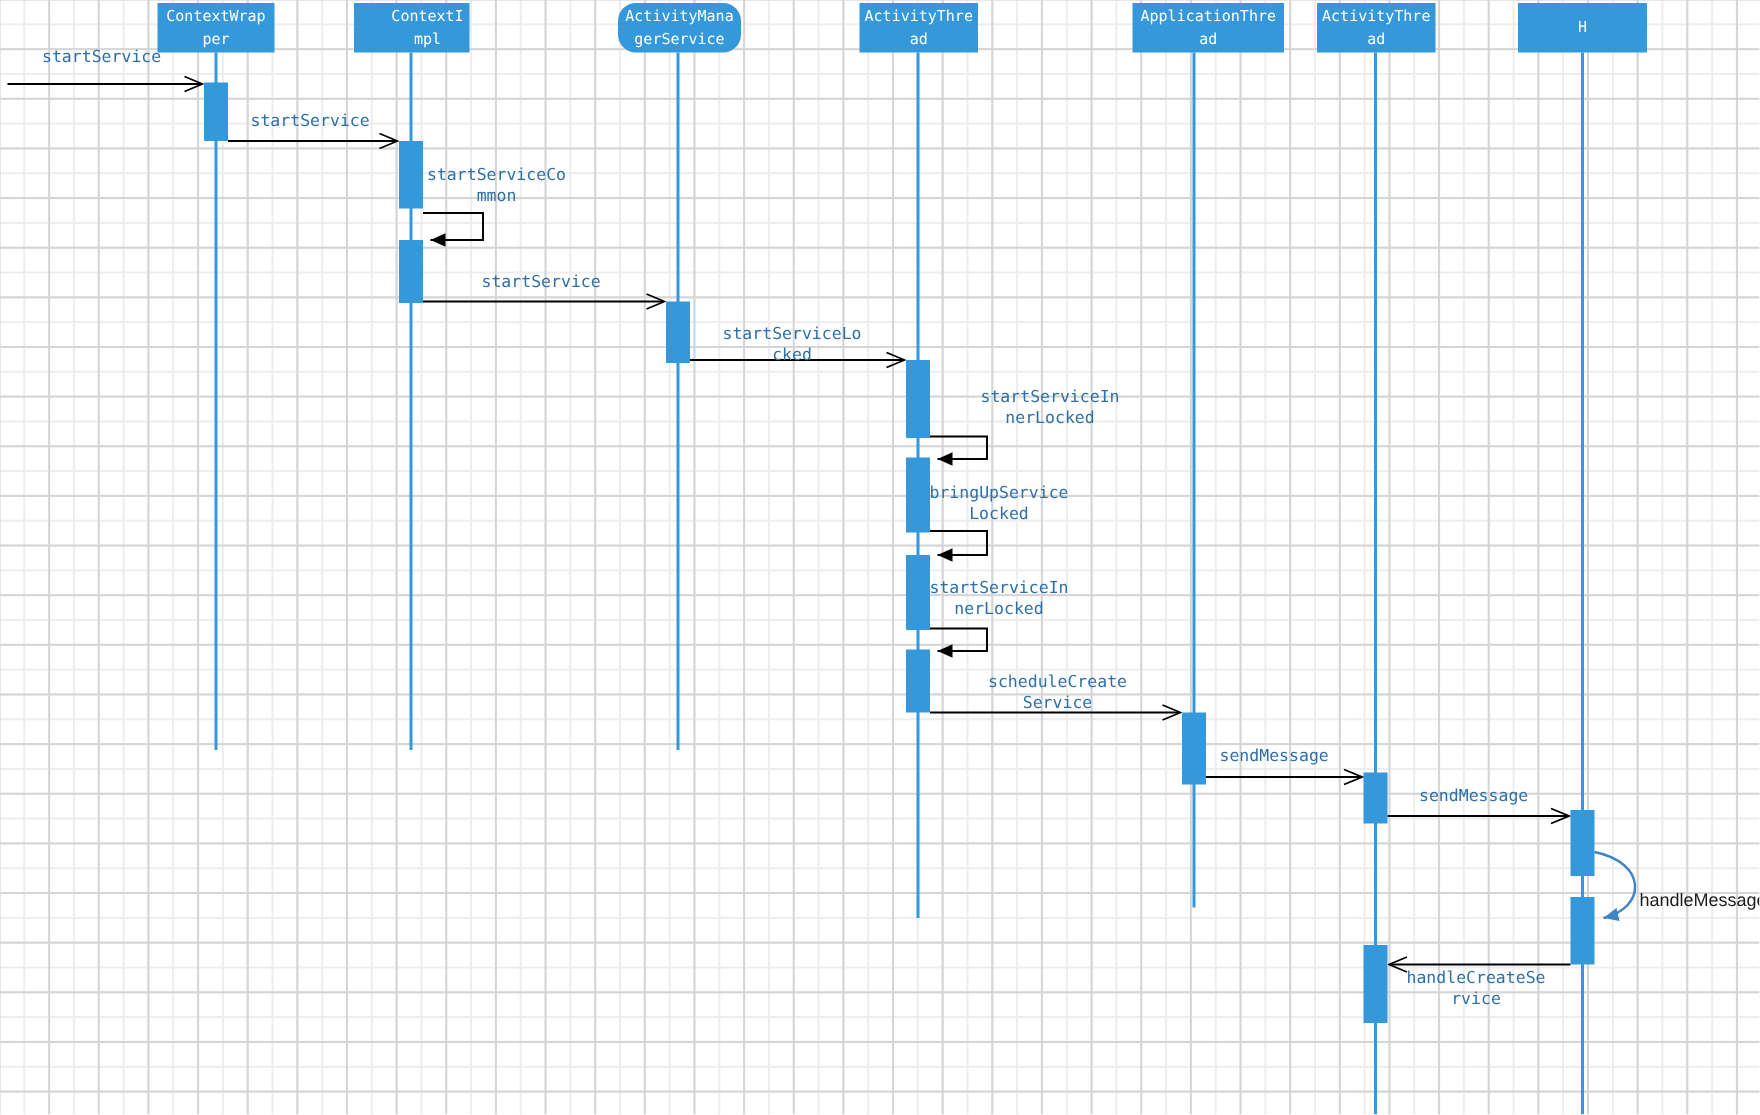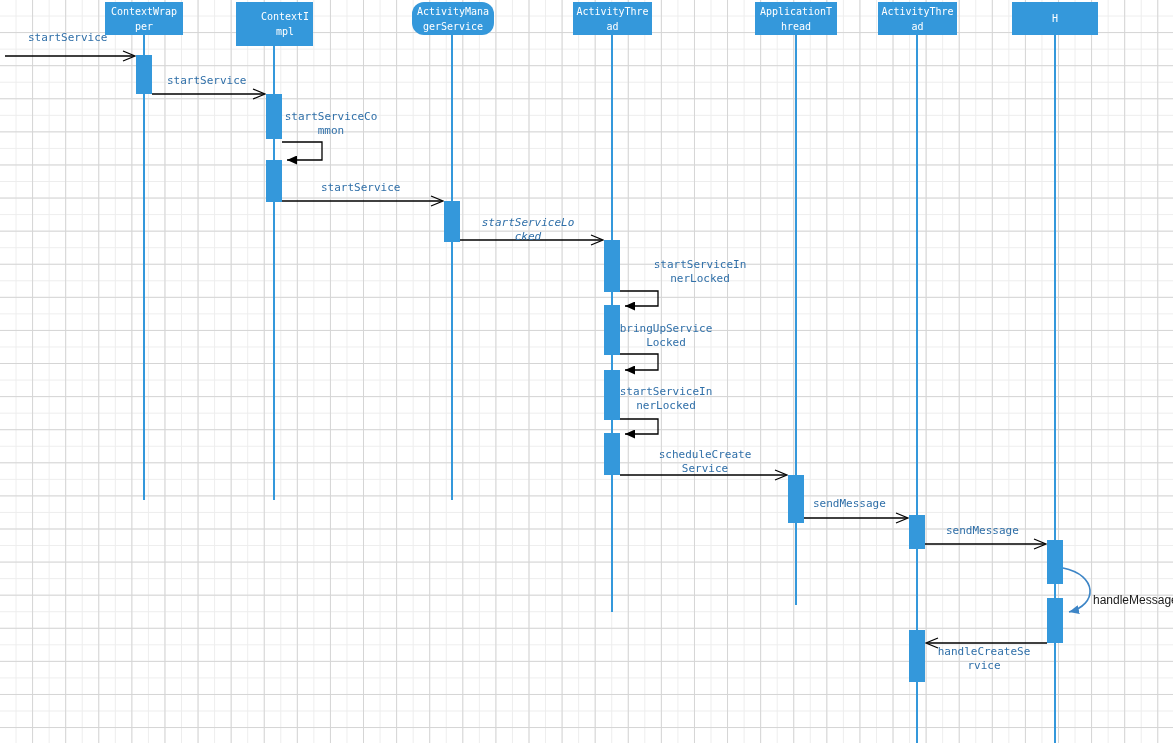--- a/index.html
+++ b/index.html
@@ -174,32 +174,32 @@
   <div class="activation" style="left:604px;  top:305px; height:50px;"></div>
   <div class="activation" style="left:604px;  top:370px; height:50px;"></div>
   <div class="activation" style="left:604px;  top:433px; height:42px;"></div>
   <div class="activation" style="left:788px;  top:475px; height:48px;"></div>
   <div class="activation" style="left:909px;  top:515px; height:34px;"></div>
   <div class="activation" style="left:1047px; top:540px; height:44px;"></div>
   <div class="activation" style="left:1047px; top:598px; height:45px;"></div>
   <div class="activation" style="left:909px;  top:630px; height:52px;"></div>
 
   <div class="participant-box" style="left:105px;  top:2px; width:78px;  height:33px;">ContextWrapper</div>
-  <div class="participant-box" style="left:236px;  top:2px; width:77px;  height:44px;padding-left:24px;">ContextImpl</div>
+  <div class="participant-box" style="left:236px;  top:2px; width:77px;  height:33px;padding-left:24px;">ContextImpl</div>
   <div class="participant-box" style="left:412px;  top:2px; width:82px;  height:33px;border-radius:12px;">ActivityManagerService</div>
   <div class="participant-box" style="left:573px;  top:2px; width:79px;  height:33px;">ActivityThread</div>
-  <div class="participant-box" style="left:755px;  top:2px; width:82px;  height:33px;">ApplicationThread</div>
+  <div class="participant-box" style="left:755px;  top:2px; width:101px;  height:33px;">ApplicationThread</div>
   <div class="participant-box" style="left:878px;  top:2px; width:79px;  height:33px;">ActivityThread</div>
   <div class="participant-box" style="left:1012px; top:2px; width:86px;  height:33px;">H</div>
 
   <div class="msg-label left" style="left:28px;   top:31px;  width:120px;">startService</div>
   <div class="msg-label left" style="left:167px;  top:74px;  width:120px;">startService</div>
   <div class="msg-label" style="left:283px;  top:110px; width:96px;">startServiceCommon</div>
   <div class="msg-label left" style="left:321px;  top:181px; width:120px;">startService</div>
-  <div class="msg-label" style="left:480px;  top:216px; width:96px;font-style:italic;">startServiceLocked</div>
+  <div class="msg-label" style="left:480px;  top:216px; width:96px;">startServiceLocked</div>
   <div class="msg-label" style="left:652px;  top:258px; width:96px;">startServiceInnerLocked</div>
   <div class="msg-label" style="left:618px;  top:322px; width:96px;">bringUpServiceLocked</div>
   <div class="msg-label" style="left:618px;  top:385px; width:96px;">startServiceInnerLocked</div>
   <div class="msg-label" style="left:657px;  top:448px; width:96px;">scheduleCreateService</div>
   <div class="msg-label left" style="left:813px;  top:497px; width:100px;">sendMessage</div>
   <div class="msg-label left" style="left:946px;  top:524px; width:100px;">sendMessage</div>
   <div class="msg-label sans" style="left:1093px; top:594px; width:90px;">handleMessage</div>
   <div class="msg-label" style="left:936px;  top:607px; width:96px;margin-top:38px;">handleCreateService</div>
 
 </div>

